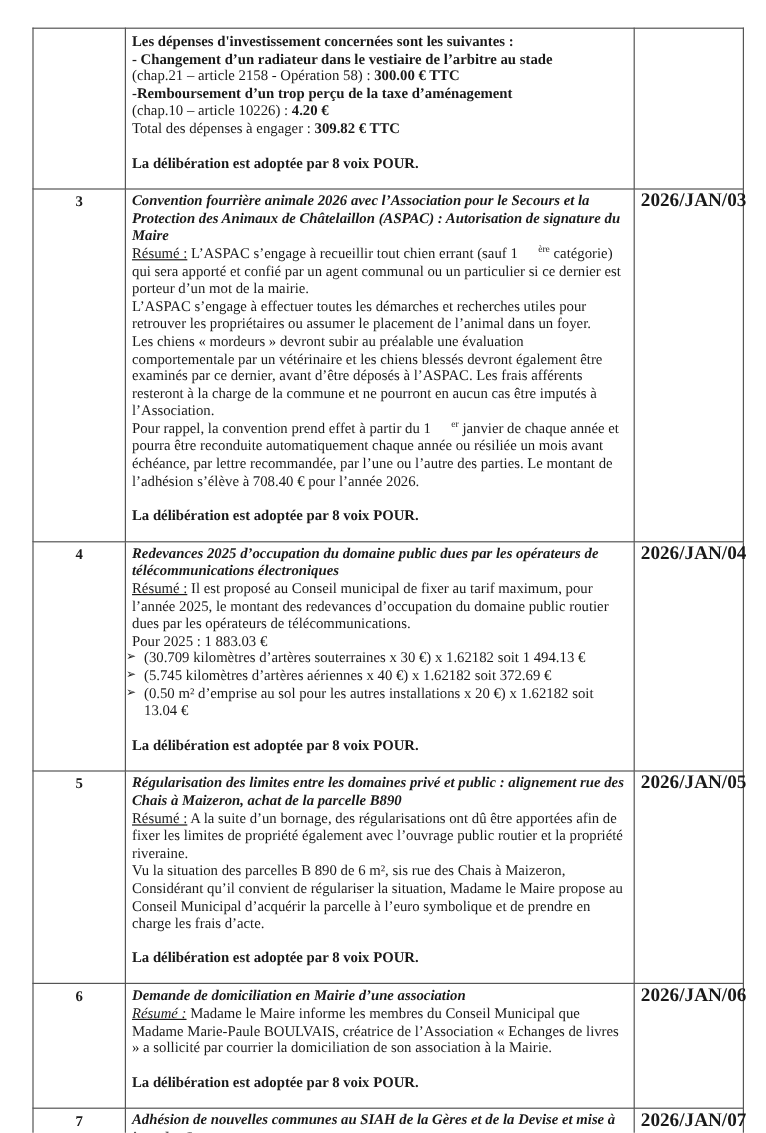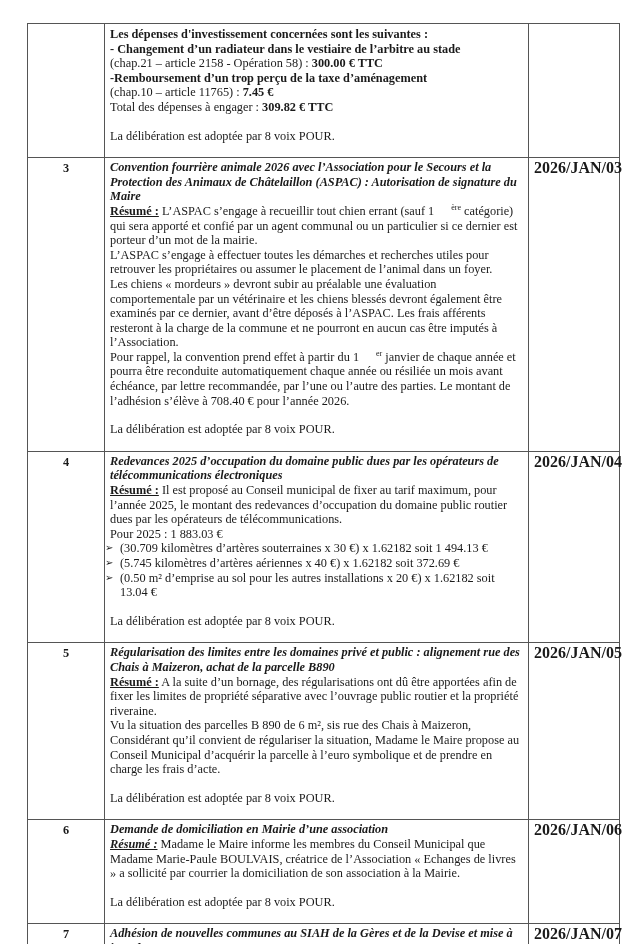--- a/index.html
+++ b/index.html
@@ -4,44 +4,44 @@
 <style>
   html, body { margin: 0; padding: 0; background: #ffffff; }
   body { width: 638px; height: 944px; overflow: hidden; position: relative;
          font-family: "Liberation Serif", serif; color: #1a1a1a; }
   .page { position: absolute; left: 27px; top: 23px; width: 593px; }
   table { border-collapse: collapse; width: 593px; table-layout: fixed; }
   td { border: 1px solid #555; vertical-align: top; font-size: 12.3px; line-height: 14.6px; padding: 2px 5px 0 5px; }
   td.num { width: 66px; text-align: center; font-weight: bold; padding-top: 3px; }
   td.ref { width: 80px; font-weight: bold; padding-top: 3px; font-size: 16px; }
   .title { font-weight: bold; font-style: italic; }
-  .lbl { font-weight: bold; text-decoration: underline; }
+  .lbl { font-weight: normal; text-decoration: underline; }
   .b { font-weight: bold; }
-  .vote { font-weight: normal; margin-top: 14px; padding-bottom: 14px; }
+  .vote { font-weight: bold; margin-top: 14px; padding-bottom: 14px; }
   .line { display: block; }
   ul.arrows { list-style: none; margin: 0 0 0 -5px; padding: 0; }
   ul.arrows li { position: relative; padding-left: 15px; }
   ul.arrows li::before { content: "\27A2"; position: absolute; left: 0; font-size: 10px; }
   sup { font-size: 8px; line-height: 0; padding-left: 17px; }
 </style>
 </head>
 <body>
 
 <div class="page">
 <table>
 
   <tbody>
         <tr>
     <td class="num"></td>
     <td style="padding-top:3px;margin-left:12px;">
       <span class="line b">Les dépenses d'investissement concernées sont les suivantes :</span>
       <span class="line b">- Changement d’un radiateur dans le vestiaire de l’arbitre au stade</span>
       <span class="line"><span> (chap.21 – article 2158 - Opération 58) : </span><b>300.00 € TTC</b></span>
       <span class="line b">-Remboursement d’un trop perçu de la taxe d’aménagement</span>
-      <span class="line"><span>(chap.10 – article 11765) : </span><b>7.45 €</b></span>
+      <span class="line"><span>(chap.10 – article 10226) : </span><b>4.20 €</b></span>
       <span class="line"><span>Total des dépenses à engager : </span><b>309.82 € TTC</b></span>
       <div class="vote">La délibération est adoptée par 8 voix POUR.</div>
     </td>
     <td class="ref"></td>
   </tr>
 
   <tr>
     <td class="num">3</td>
     <td>
       <div class="title">Convention fourrière animale 2026 avec l’Association pour le Secours et la Protection des Animaux de Châtelaillon (ASPAC) : Autorisation de signature du Maire</div>
@@ -67,21 +67,21 @@
       </ul>
       <div class="vote">La délibération est adoptée par 8 voix POUR.</div>
     </td>
     <td class="ref">2026/JAN/04</td>
   </tr>
 
   <tr>
     <td class="num">5</td>
     <td>
       <div class="title">Régularisation des limites entre les domaines privé et public : alignement rue des Chais à Maizeron, achat de la parcelle B890</div>
-      <div><span class="lbl">Résumé :</span> <span>A la suite d’un bornage, des régularisations ont dû être apportées afin de fixer les limites de propriété séparative avec l’ouvrage public routier et la propriété riveraine.</span></div>
+      <div><span class="lbl">Résumé :</span> <span>A la suite d’un bornage, des régularisations ont dû être apportées afin de fixer les limites de propriété également avec l’ouvrage public routier et la propriété riveraine.</span></div>
       <div>Vu la situation des parcelles B 890 de 6 m², sis rue des Chais à Maizeron,</div>
       <div>Considérant qu’il convient de régulariser la situation, Madame le Maire propose au Conseil Municipal d’acquérir la parcelle à l’euro symbolique et de prendre en charge les frais d’acte.</div>
       <div class="vote">La délibération est adoptée par 8 voix POUR.</div>
     </td>
     <td class="ref">2026/JAN/05</td>
   </tr>
 
   <tr>
     <td class="num">6</td>
     <td>

